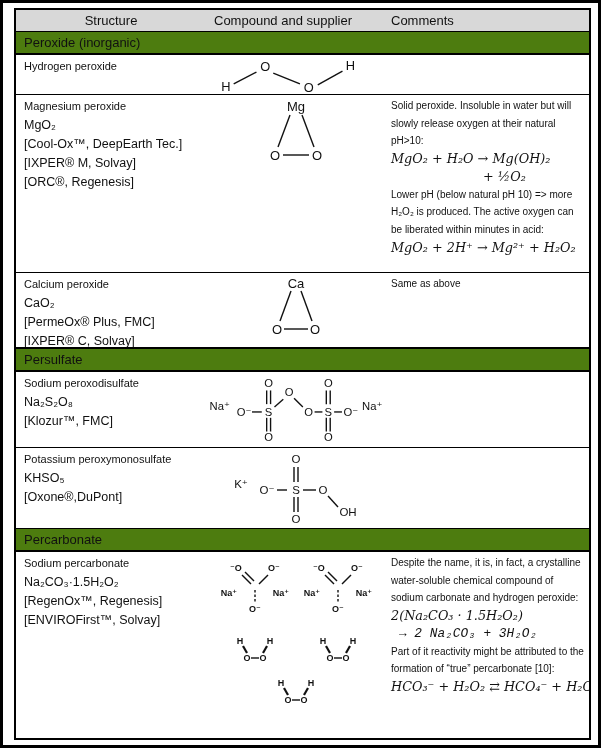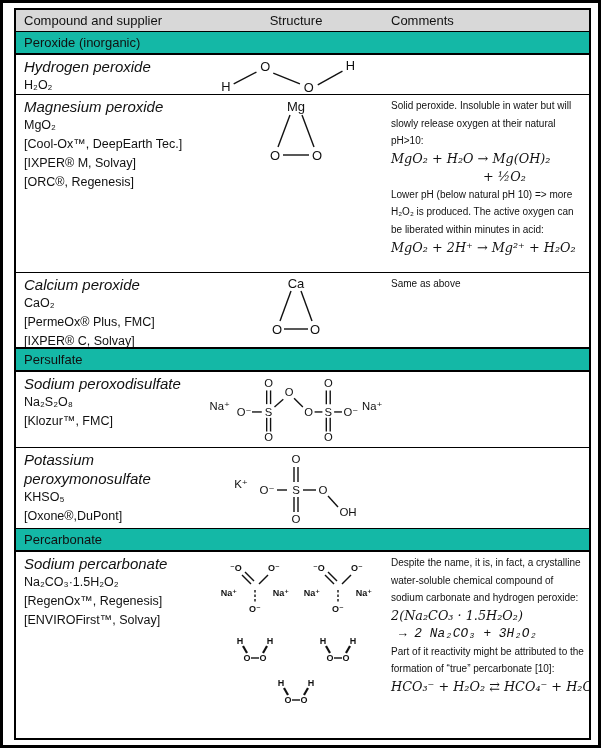--- a/index.html
+++ b/index.html
@@ -10,26 +10,26 @@
   }
   #tbl{
     position:absolute;left:11px;top:5px;width:577px;height:732px;
     border:2px solid #000;box-sizing:border-box;
     display:flex;flex-direction:column;background:#fff;
   }
   .row{display:grid;grid-template-columns:190px 180px 203px;
        border-bottom:1px solid #000;box-sizing:border-box;overflow:hidden;flex:0 0 auto;}
   .hdr{background:#d8d8d8;height:22px;border-bottom:1px solid #000;}
   .hdr .cell{display:flex;align-items:center;font-size:13px;}
-  .sect{background:#14b8a6;height:21px;border-bottom:2px solid #000;
+  .sect{background:#4d7c0f;height:21px;border-bottom:2px solid #000;
         display:flex;align-items:center;padding-left:8px;font-size:13px;}
   .cell{padding:2px 4px 2px 8px;box-sizing:border-box;}
   .c2{display:flex;justify-content:center;align-items:flex-start;padding:2px;}
   .c3{padding-left:5px;padding-right:2px;}
-  .cname{font-style:italic;font-size:15px;line-height:19px;}
+  .cname{font-size:11px;line-height:19px;}
   .cline{font-size:12.5px;line-height:19px;}
   .cm{margin:0;font-size:10px;line-height:17.6px;}
   .eq{margin:0;font-family:"DejaVu Serif",serif;font-style:italic;
       font-size:12.8px;line-height:18px;white-space:nowrap;}
   .eq-indent{padding-left:92px;}
   .eq-ind2{padding-left:8px;font-family:Liberation Mono, monospace;}
   .last{flex:1 1 auto;border-bottom:none;}
   svg{display:block;}
   svg text{font-family:"Liberation Sans","DejaVu Sans",sans-serif;fill:#111;}
   .atom{font-size:13px;}
@@ -39,31 +39,30 @@
   .wedge{stroke-width:2.2;}
   .dash{stroke-dasharray:2.5 2;}
 </style>
 </head>
 <body>
 
 <div id="canvas">
   <div id="tbl">
 
     <div class="row hdr">
+      <div class="cell c2" style="align-items:center;justify-content:center">Structure</div>
       <div class="cell">Compound and supplier</div>
-      <div class="cell c2" style="align-items:center;justify-content:center">Structure</div>
       <div class="cell c3">Comments</div>
     </div>
 
     <div class="sect">Peroxide (inorganic)</div>
 
     <div class="row" style="height:40px">
       <div class="cell">
         <div class="cname">Hydrogen peroxide</div>
-        <div class="cline">H₂O₂</div>
       </div>
       <div class="cell c2">
         <svg width="178" height="38" viewBox="0 0 178 38">
           <line x1="26" y1="27" x2="49" y2="15"></line>
           <line x1="66" y1="16" x2="93" y2="27"></line>
           <line x1="111" y1="28" x2="136" y2="14"></line>
           <text class="atom" x="18" y="34" text-anchor="middle">H</text>
           <text class="atom" x="58" y="14" text-anchor="middle">O</text>
           <text class="atom" x="102" y="35" text-anchor="middle">O</text>
           <text class="atom" x="144" y="13" text-anchor="middle">H</text>

